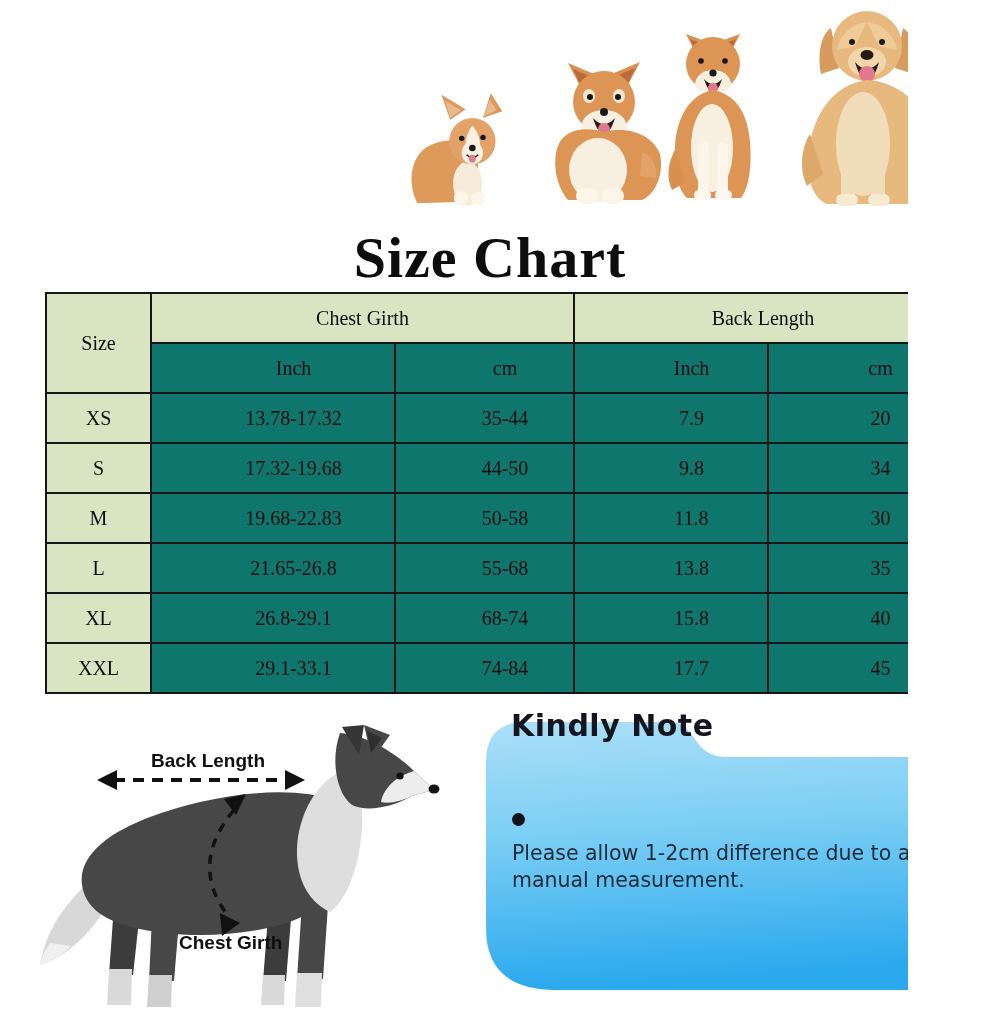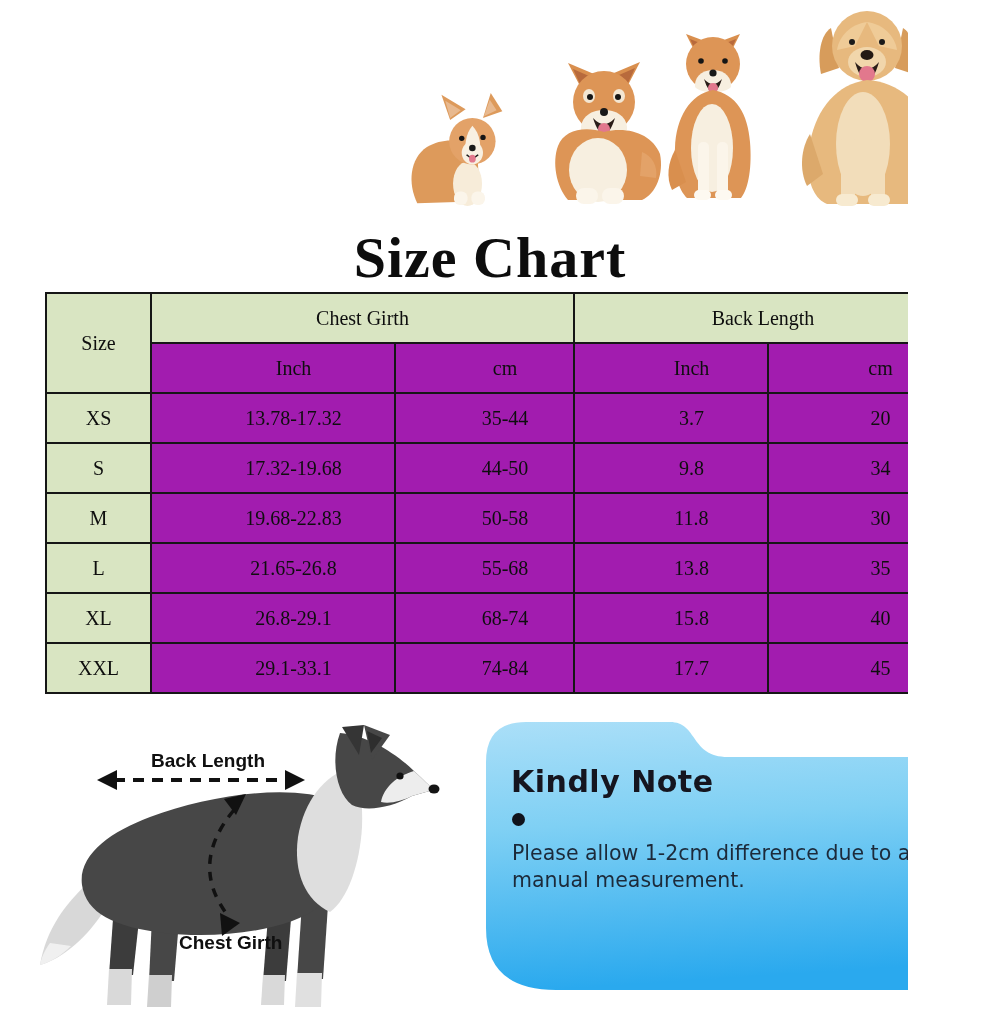--- a/index.html
+++ b/index.html
@@ -17,32 +17,32 @@
   #page-title{position:absolute;left:0;top:224px;width:980px;text-align:center;
     font-family:"Liberation Serif",serif;font-weight:700;font-size:58px;color:#0d0d0d;
     letter-spacing:1px;}
 
   
   #size-table{position:absolute;left:45px;top:292px;width:906px;border-collapse:collapse;
     table-layout:fixed;font-family:"Liberation Serif",serif;font-size:20px;color:#0e0e0e;}
   #size-table td,#size-table th{border:2px solid #161616;text-align:center;vertical-align:middle;
     padding:0;font-weight:400;height:48px;overflow:hidden;}
   #size-table .green{background:#d9e5c2;}
-  #size-table .white{background:#a21caf;padding-left:41px;}
+  #size-table .white{background:#0f766e;padding-left:41px;}
 
   
   #measure-diagram{position:absolute;left:10px;top:715px;width:470px;height:294px;}
   .diagram-label{position:absolute;font-family:"Liberation Sans",sans-serif;font-weight:700;
     font-size:19px;color:#0f0f0f;white-space:nowrap;}
   #back-length-label{left:151px;top:750px;}
   #chest-girth-label{left:179px;top:932px;}
 
   
   #note-box{position:absolute;left:484px;top:718px;width:500px;height:278px;}
-  #note-title{position:absolute;left:511px;top:764px;font-family:"DejaVu Sans",sans-serif;
+  #note-title{position:absolute;left:511px;top:708px;font-family:"DejaVu Sans",sans-serif;
     font-weight:700;font-size:30px;color:#15151f;letter-spacing:0.5px;}
   #note-bullets{position:absolute;left:512px;top:806px;width:448px;margin:0;padding:0;
     list-style:none;font-family:"DejaVu Sans",sans-serif;font-size:20.5px;line-height:27px;
     color:#1c2a3a;}
   #note-bullets li{display:flex;gap:14px;margin-bottom:21px;flex-direction:column;}
   .bullet-dot{flex:0 0 13px;width:13px;height:13px;border-radius:50%;background:#10131c;
     margin-top:7px;}
 </style>
 </head>
 <body>
@@ -154,21 +154,21 @@
       <tr>
         <td class="white">Inch</td>
         <td class="white">cm</td>
         <td class="white">Inch</td>
         <td class="white">cm</td>
       </tr>
       <tr>
         <td class="green">XS</td>
         <td class="white">13.78-17.32</td>
         <td class="white">35-44</td>
-        <td class="white">3.7</td>
+        <td class="white">7.9</td>
         <td class="white">20</td>
       </tr>
       <tr>
         <td class="green">S</td>
         <td class="white">17.32-19.68</td>
         <td class="white">44-50</td>
         <td class="white">9.8</td>
         <td class="white">34</td>
       </tr>
       <tr>

